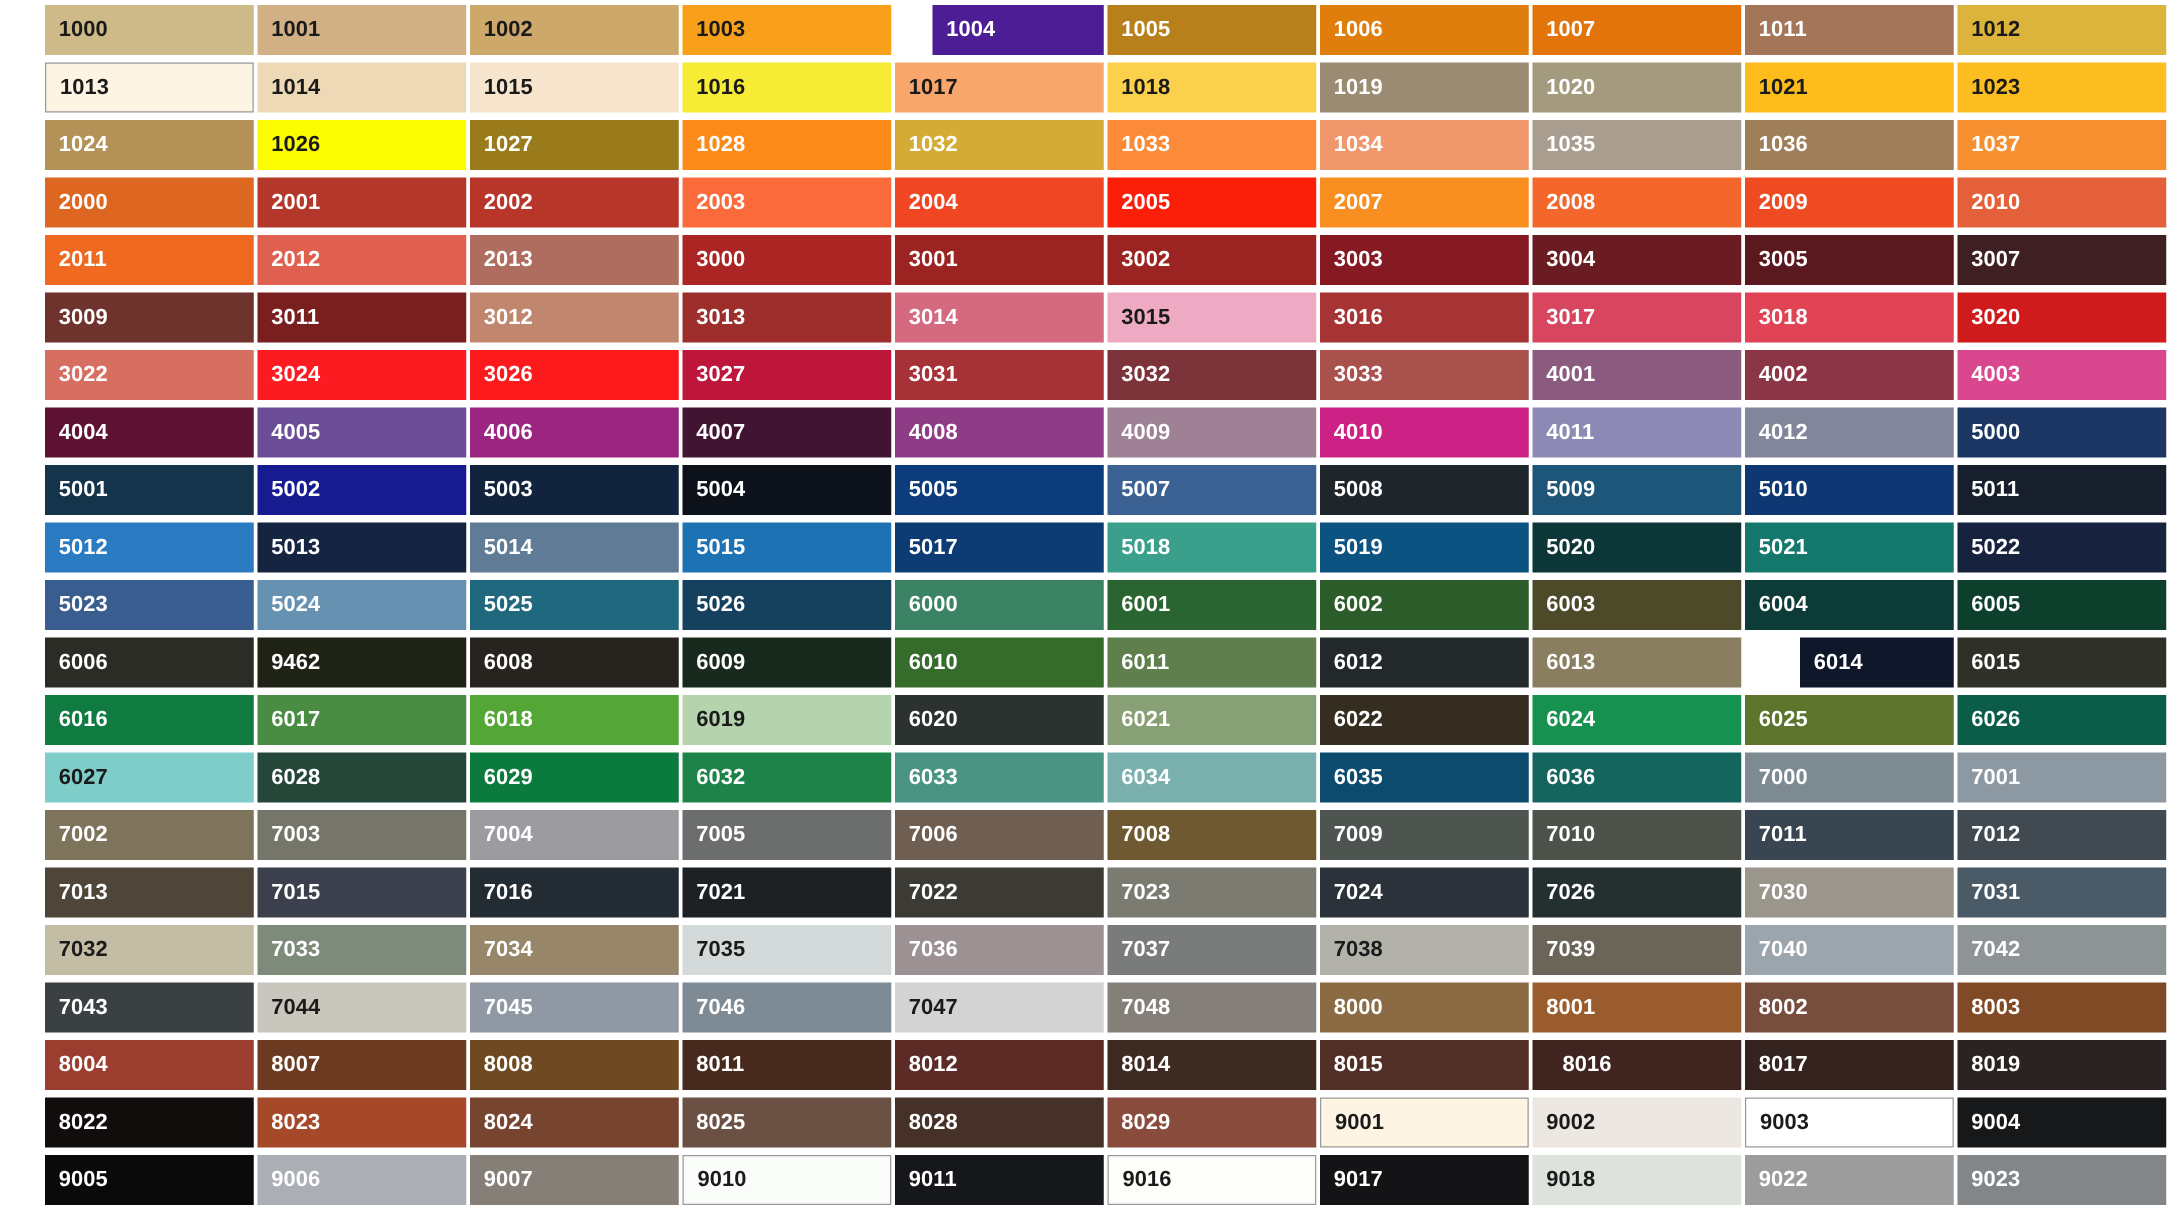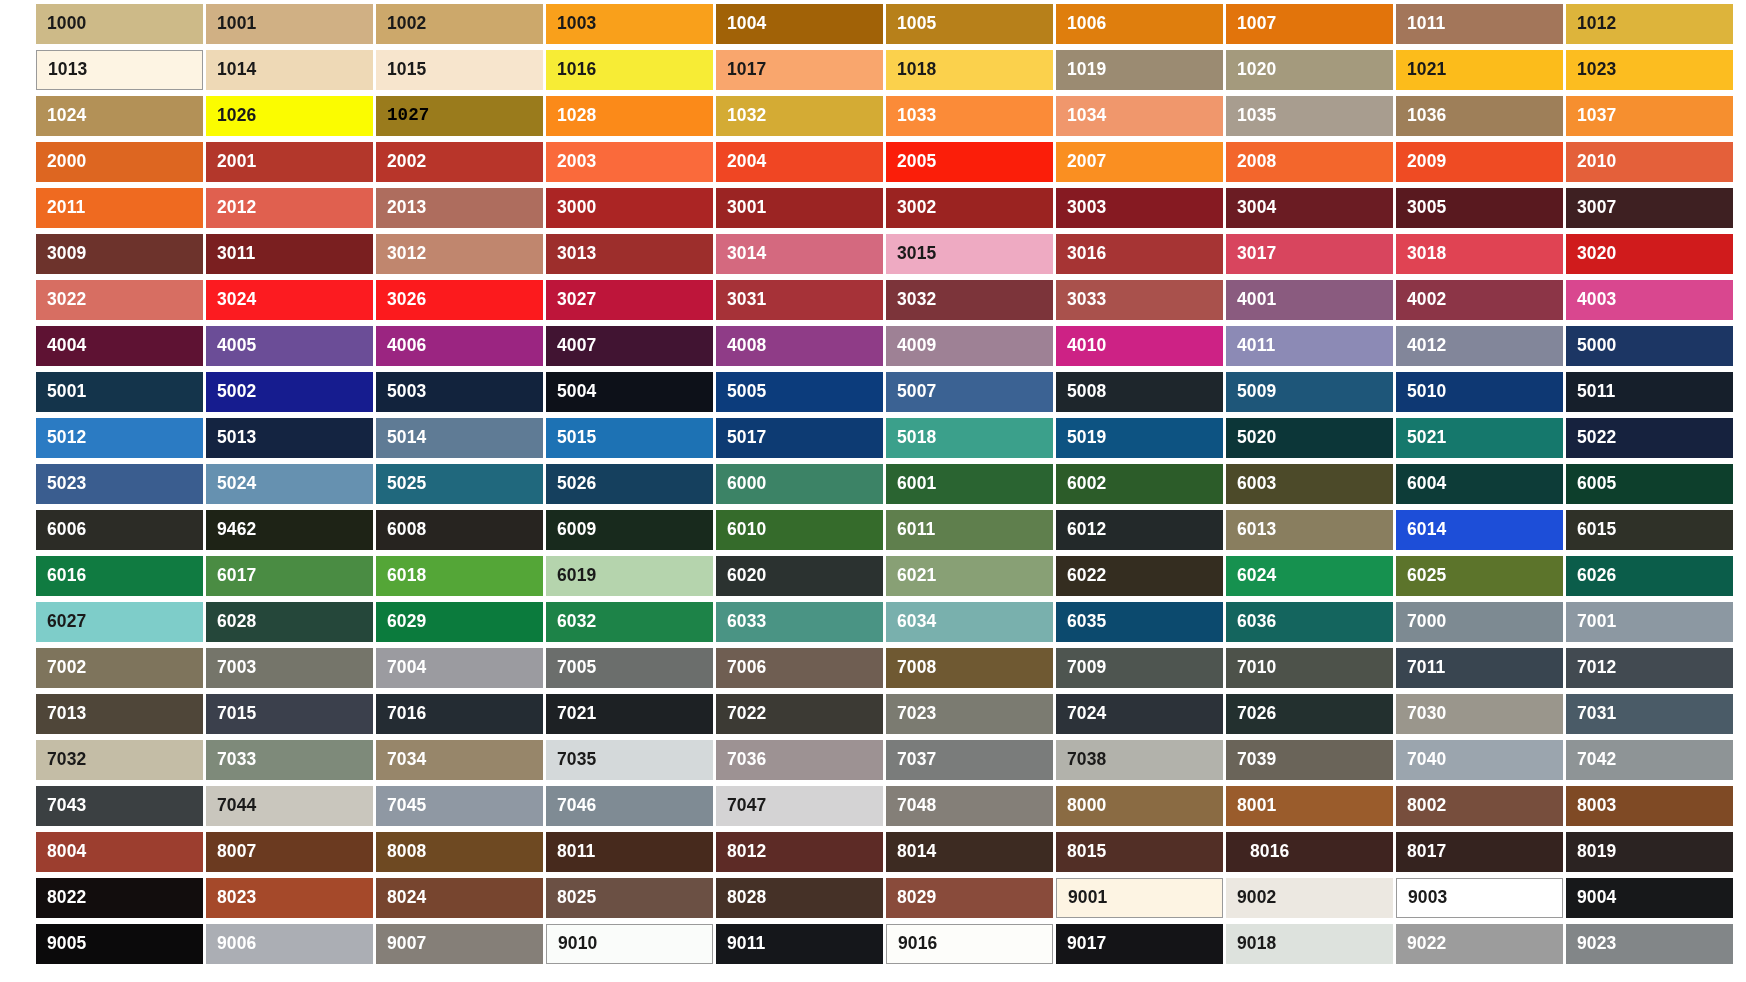--- a/index.html
+++ b/index.html
@@ -62,21 +62,21 @@
       </div>
       <div class="swatch" style="background: rgb(208, 176, 132);">
         <span class="swatch-code" style="color: rgb(26, 26, 26);">1001</span>
       </div>
       <div class="swatch" style="background: rgb(204, 168, 107);">
         <span class="swatch-code" style="color: rgb(26, 26, 26);">1002</span>
       </div>
       <div class="swatch" style="background: rgb(249, 160, 27);">
         <span class="swatch-code" style="color: rgb(26, 26, 26);">1003</span>
       </div>
-      <div class="swatch" style="background: #a16207;">
+      <div class="swatch" style="background: #4c1d95; margin-left: 30px;">
         <span class="swatch-code" style="color: rgb(255, 255, 255);">1004</span>
       </div>
       <div class="swatch" style="background: rgb(183, 128, 26);">
         <span class="swatch-code" style="color: rgb(255, 255, 255);">1005</span>
       </div>
       <div class="swatch" style="background: rgb(223, 126, 13);">
         <span class="swatch-code" style="color: rgb(255, 255, 255);">1006</span>
       </div>
       <div class="swatch" style="background: rgb(226, 116, 11);">
         <span class="swatch-code" style="color: rgb(255, 255, 255);">1007</span>
@@ -117,21 +117,21 @@
       <div class="swatch" style="background: rgb(252, 189, 32);">
         <span class="swatch-code" style="color: rgb(26, 26, 26);">1023</span>
       </div>
       <div class="swatch" style="background: rgb(179, 145, 87);">
         <span class="swatch-code" style="color: rgb(255, 255, 255);">1024</span>
       </div>
       <div class="swatch" style="background: rgb(251, 252, 0);">
         <span class="swatch-code" style="color: rgb(26, 26, 26);">1026</span>
       </div>
       <div class="swatch" style="background: rgb(154, 123, 28);">
-        <span class="swatch-code" style="color: #000000; font-family: Liberation Mono, monospace;">1027</span>
+        <span class="swatch-code" style="color: #ffffff;">1027</span>
       </div>
       <div class="swatch" style="background: rgb(251, 138, 25);">
         <span class="swatch-code" style="color: rgb(255, 255, 255);">1028</span>
       </div>
       <div class="swatch" style="background: rgb(212, 171, 52);">
         <span class="swatch-code" style="color: rgb(255, 255, 255);">1032</span>
       </div>
       <div class="swatch" style="background: rgb(251, 139, 56);">
         <span class="swatch-code" style="color: rgb(255, 255, 255);">1033</span>
       </div>
@@ -404,21 +404,21 @@
       </div>
       <div class="swatch" style="background: rgb(95, 127, 77);">
         <span class="swatch-code" style="color: rgb(255, 255, 255);">6011</span>
       </div>
       <div class="swatch" style="background: rgb(35, 41, 42);">
         <span class="swatch-code" style="color: rgb(255, 255, 255);">6012</span>
       </div>
       <div class="swatch" style="background: rgb(137, 126, 95);">
         <span class="swatch-code" style="color: rgb(255, 255, 255);">6013</span>
       </div>
-      <div class="swatch" style="background: #1d4ed8;">
+      <div class="swatch" style="background: #0f172a; margin-left: 44px;">
         <span class="swatch-code" style="color: rgb(255, 255, 255);">6014</span>
       </div>
       <div class="swatch" style="background: rgb(47, 49, 40);">
         <span class="swatch-code" style="color: rgb(255, 255, 255);">6015</span>
       </div>
       <div class="swatch" style="background: rgb(16, 123, 65);">
         <span class="swatch-code" style="color: rgb(255, 255, 255);">6016</span>
       </div>
       <div class="swatch" style="background: rgb(74, 140, 67);">
         <span class="swatch-code" style="color: rgb(255, 255, 255);">6017</span>

